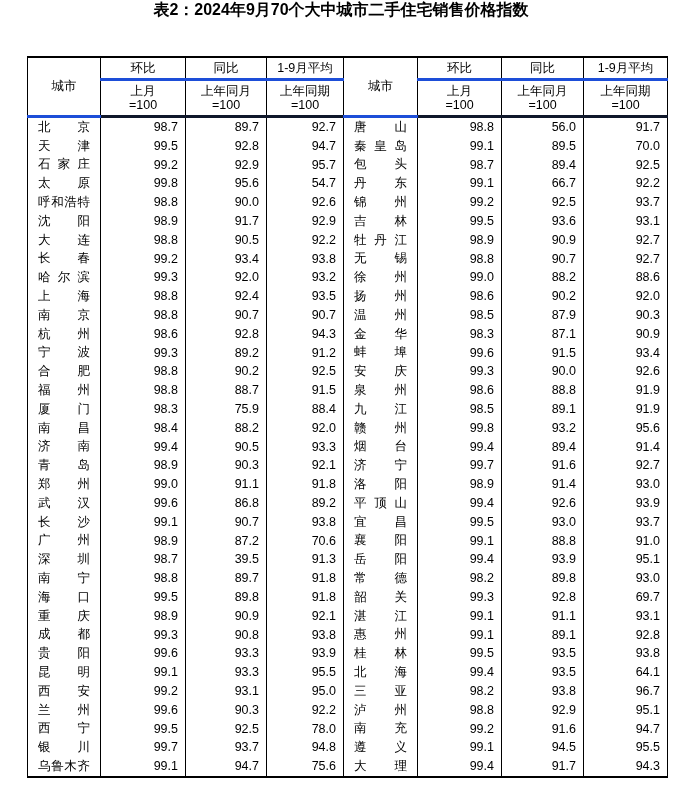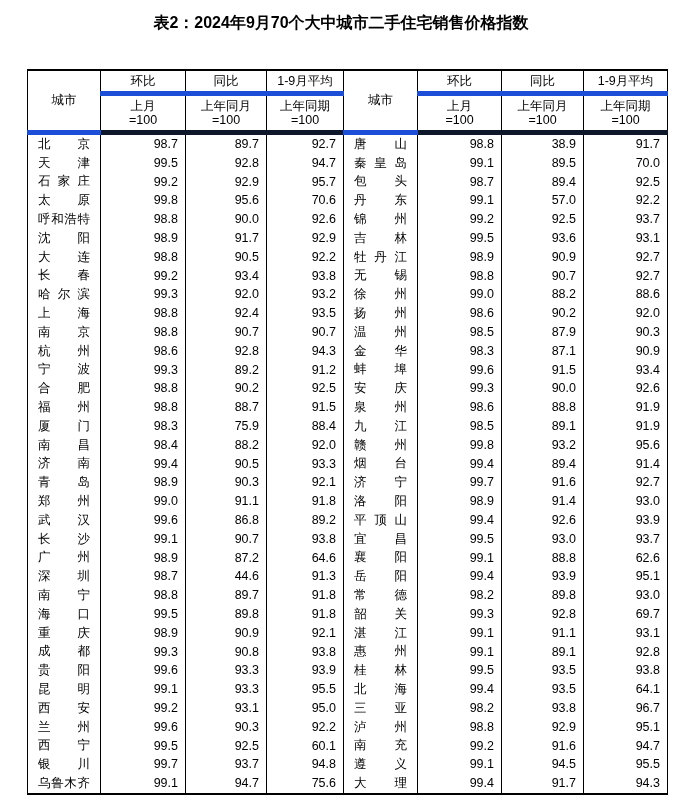--- a/index.html
+++ b/index.html
@@ -6,21 +6,20 @@
   .page {
     width: 682px;
     height: 800px;
     background: #ffffff;
     font-family: "Liberation Sans", sans-serif;
     color: #000;
     overflow: hidden;
     position: relative;
   }
   .title {
-    padding-top: 13px;
     text-align: center;
     font-size: 16px;
     font-weight: 700;
     line-height: 20px;
   }
   table.idx {
     border-collapse: collapse;
     table-layout: fixed;
     margin: 36px 0 0 27px;
     border-top: 2px solid #000;
@@ -33,29 +32,29 @@
     padding: 0;
     font-size: 12.5px;
     font-weight: 400;
     text-align: center;
     vertical-align: middle;
     overflow: hidden;
     white-space: nowrap;
   }
   thead tr.top-row th {
     height: 20px;
-    border-bottom: 5px solid #1d4ed8;
+    border-bottom: 3px solid #1d4ed8;
   }
   thead th.city-h {
     border-bottom: 1px solid #000;
   }
   thead tr.base-row th {
     height: 34px;
     line-height: 14px;
-    border-bottom: 5px solid #0f172a;
+    border-bottom: 3px solid #0f172a;
   }
   tbody td { height: 18.8px; line-height: 18.8px; }
   tbody td.num {
     text-align: right;
     padding-right: 7px;
   }
   tbody td.city { vertical-align: middle; }
   tbody td.city .jc {
     display: flex;
     justify-content: space-between;
@@ -130,21 +129,21 @@
           <td class="num">98.7</td>
           <td class="num">89.7</td>
           <td class="num">92.7</td>
           <td class="city">
             <span class="jc">
               <span>唐</span>
               <span>山</span>
             </span>
           </td>
           <td class="num">98.8</td>
-          <td class="num">38.9</td>
+          <td class="num">56.0</td>
           <td class="num">91.7</td>
         </tr>
         <tr>
           <td class="city">
             <span class="jc">
               <span>天</span>
               <span>津</span>
             </span>
           </td>
           <td class="num">99.5</td>
@@ -184,29 +183,29 @@
         </tr>
         <tr>
           <td class="city">
             <span class="jc">
               <span>太</span>
               <span>原</span>
             </span>
           </td>
           <td class="num">99.8</td>
           <td class="num">95.6</td>
-          <td class="num">70.6</td>
+          <td class="num">54.7</td>
           <td class="city">
             <span class="jc">
               <span>丹</span>
               <span>东</span>
             </span>
           </td>
           <td class="num">99.1</td>
-          <td class="num">57.0</td>
+          <td class="num">66.7</td>
           <td class="num">92.2</td>
         </tr>
         <tr>
           <td class="city">
             <span class="jc">
               <span>呼</span>
               <span>和</span>
               <span>浩</span>
               <span>特</span>
             </span>
@@ -569,40 +568,40 @@
         </tr>
         <tr>
           <td class="city">
             <span class="jc">
               <span>广</span>
               <span>州</span>
             </span>
           </td>
           <td class="num">98.9</td>
           <td class="num">87.2</td>
-          <td class="num">64.6</td>
+          <td class="num">70.6</td>
           <td class="city">
             <span class="jc">
               <span>襄</span>
               <span>阳</span>
             </span>
           </td>
           <td class="num">99.1</td>
           <td class="num">88.8</td>
-          <td class="num">62.6</td>
+          <td class="num">91.0</td>
         </tr>
         <tr>
           <td class="city">
             <span class="jc">
               <span>深</span>
               <span>圳</span>
             </span>
           </td>
           <td class="num">98.7</td>
-          <td class="num">44.6</td>
+          <td class="num">39.5</td>
           <td class="num">91.3</td>
           <td class="city">
             <span class="jc">
               <span>岳</span>
               <span>阳</span>
             </span>
           </td>
           <td class="num">99.4</td>
           <td class="num">93.9</td>
           <td class="num">95.1</td>
@@ -769,21 +768,21 @@
         </tr>
         <tr>
           <td class="city">
             <span class="jc">
               <span>西</span>
               <span>宁</span>
             </span>
           </td>
           <td class="num">99.5</td>
           <td class="num">92.5</td>
-          <td class="num">60.1</td>
+          <td class="num">78.0</td>
           <td class="city">
             <span class="jc">
               <span>南</span>
               <span>充</span>
             </span>
           </td>
           <td class="num">99.2</td>
           <td class="num">91.6</td>
           <td class="num">94.7</td>
         </tr>

